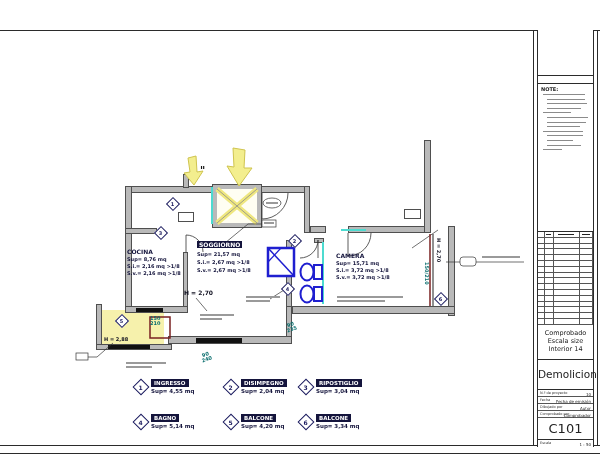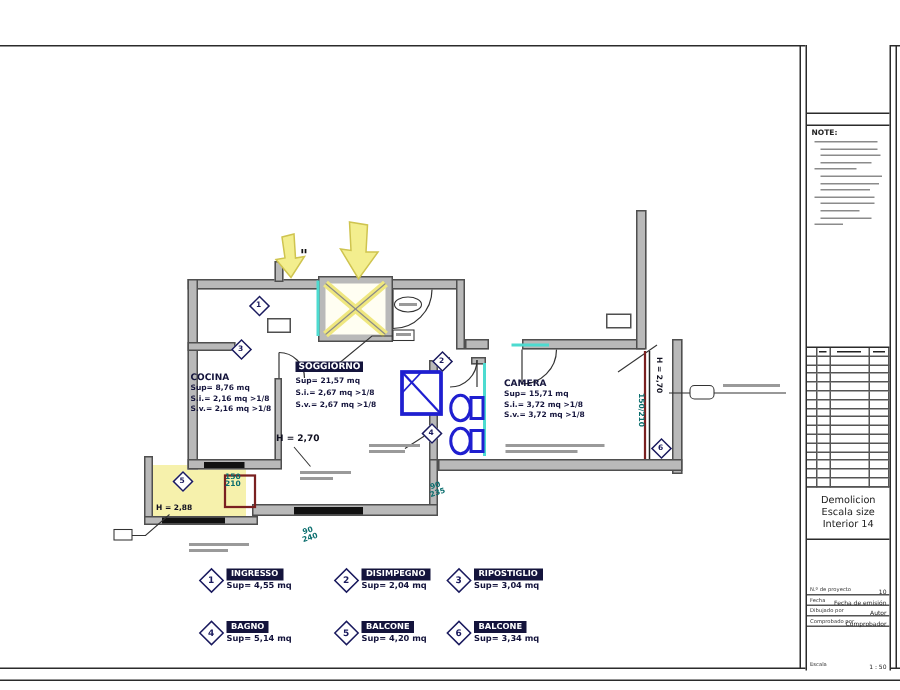--- a/index.html
+++ b/index.html
@@ -350,45 +350,47 @@
           <div class="cell"></div>
           <div class="cell"></div>
           <div class="cell"></div>
           <div class="cell"></div>
           <div class="cell"></div>
           <div class="cell"></div>
         </div>
     </div>
 
     <div class="tbsec tb-proj" style="top:295px;height:35px;">
-      <div>Demolicion</div>
+      <div>Comprobado</div>
       <div>Escala size</div>
       <div>Interior 14</div>
     </div>
 
+    <div class="tbsec tb-sheetname" style="top:330px;height:30px;">Demolicion</div>
 
     <div class="tbsec" style="top:360px;height:28px;border-bottom:none;">
       <div class="fieldrow" style="top:0;">
         <span class="flabel">N.º de proyecto</span>
         <span class="fvalue">10</span>
       </div>
       <div class="fieldrow" style="top:7px;">
         <span class="flabel">Fecha</span>
         <span class="fvalue">Fecha de emisión</span>
       </div>
       <div class="fieldrow" style="top:14px;">
         <span class="flabel">Dibujado por</span>
         <span class="fvalue">Autor</span>
       </div>
       <div class="fieldrow" style="top:21px;">
         <span class="flabel">Comprobado por</span>
         <span class="fvalue">Comprobador</span>
       </div>
     </div>
 
+    <div class="tbsec tb-num" style="top:388px;height:22px;">C101</div>
 
     <div class="tbsec" style="top:410px;height:7px;border-bottom:none;">
       <span class="flabel">Escala</span>
       <span class="fvalue">1 : 50</span>
     </div>
   </div>
 
 </div>
 
 </body></html>

